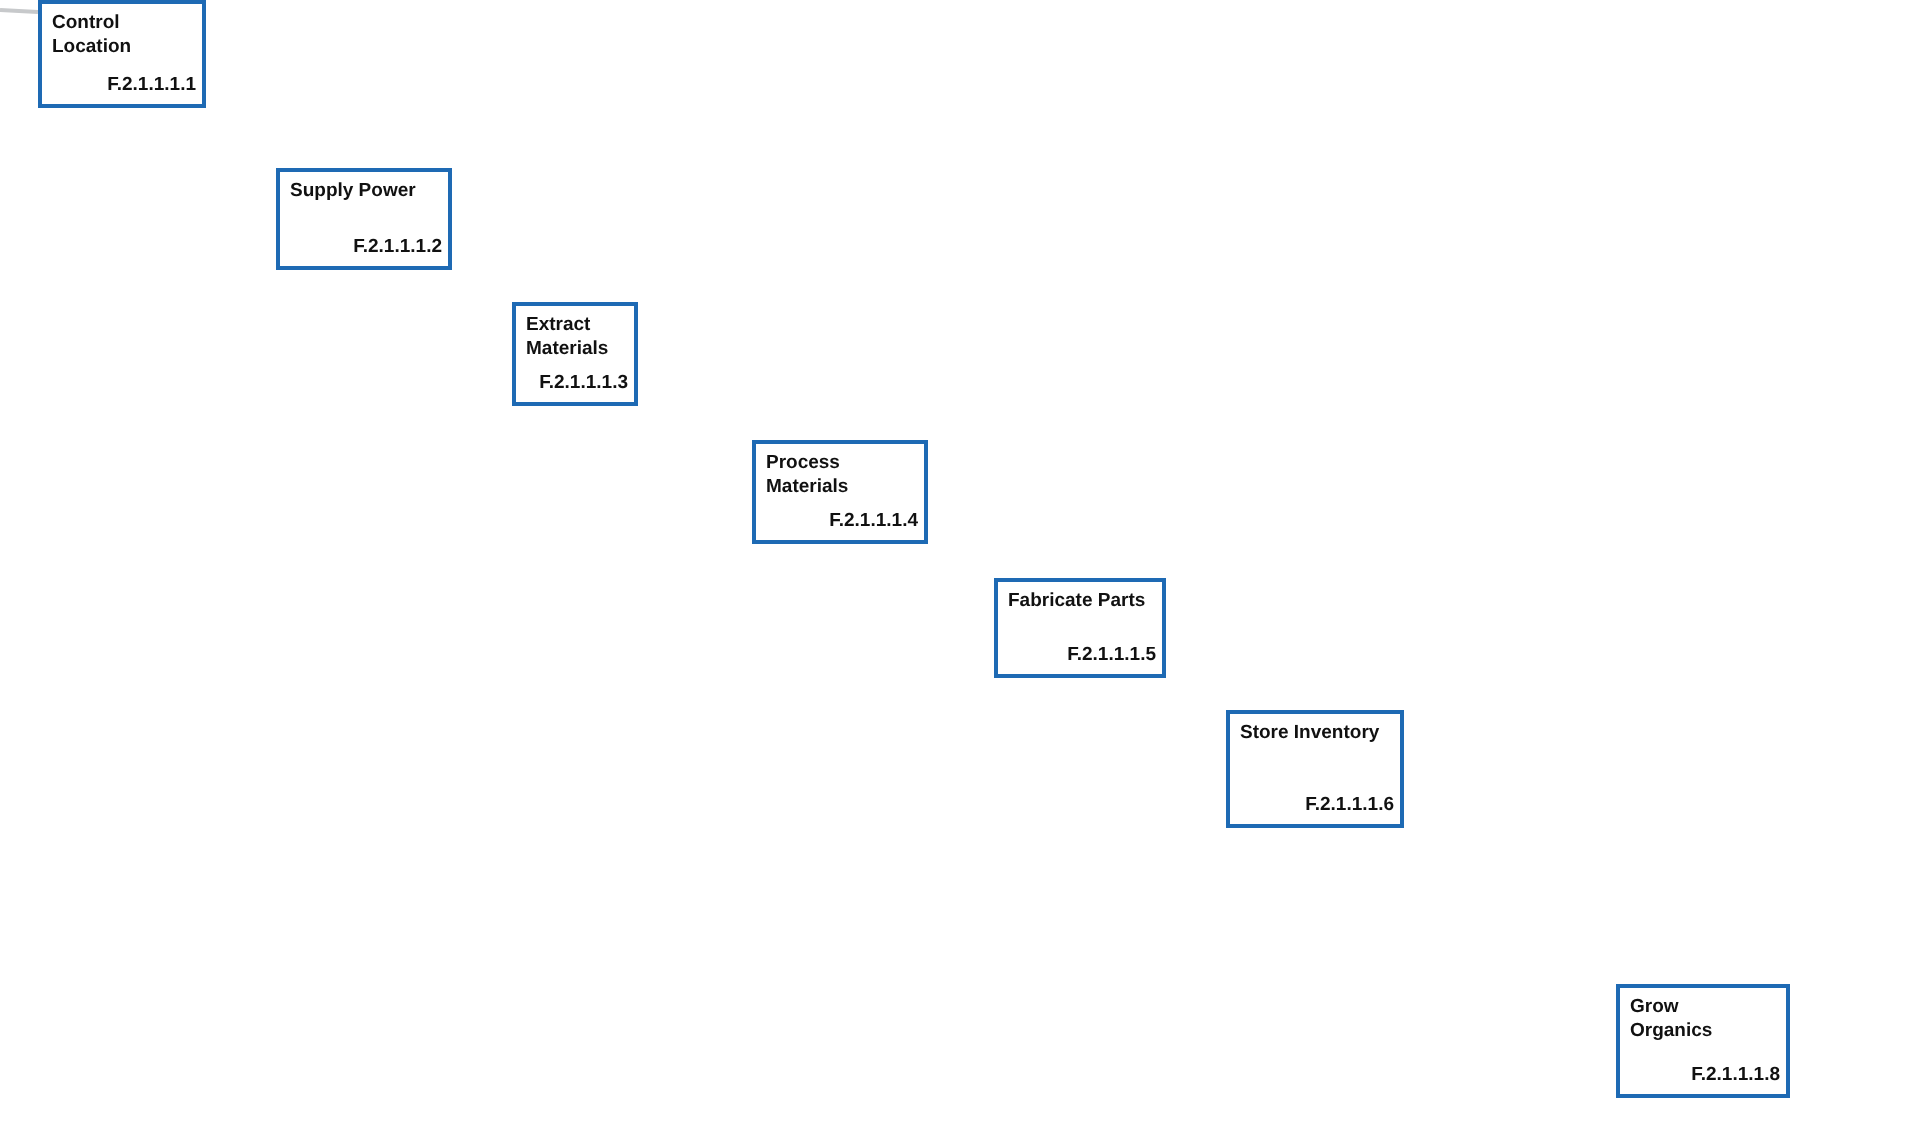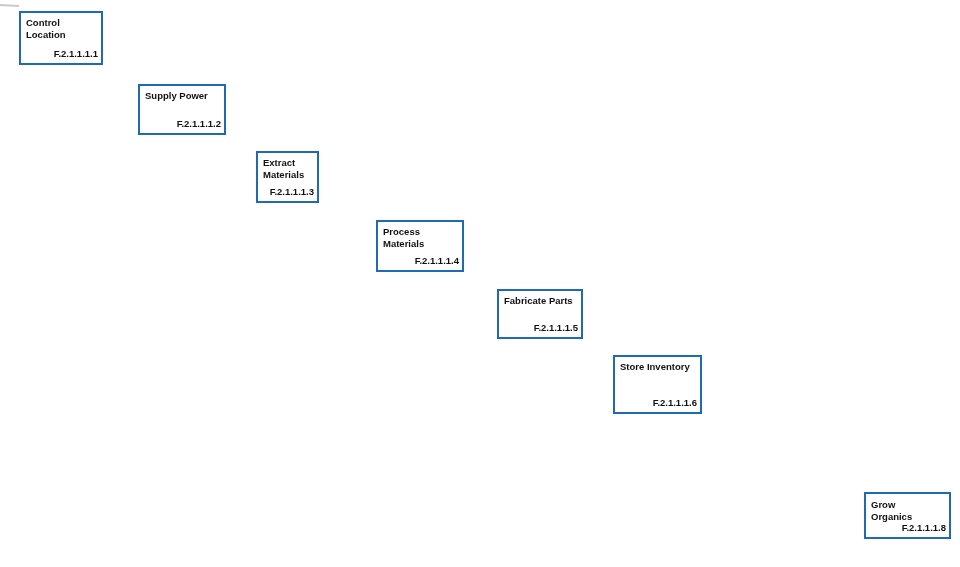--- a/index.html
+++ b/index.html
@@ -35,28 +35,28 @@
     text-align: left;
   }
   .fid {
     font-size: 9.5px;
     font-weight: 700;
     color: #111111;
     text-align: right;
     line-height: 1;
   }
   
-  .b1 { left: 19px;  top: 11px;  width: 84px; height: 54px; }
+  .b1 { left: 19px;  top: 0;  width: 84px; height: 54px; }
   .b2 { left: 138px; top: 84px;  width: 88px; height: 51px; }
   .b3 { left: 256px; top: 151px; width: 63px; height: 52px; }
   .b4 { left: 376px; top: 220px; width: 88px; height: 52px; }
   .b5 { left: 497px; top: 289px; width: 86px; height: 50px; }
   .b6 { left: 613px; top: 355px; width: 89px; height: 59px; }
   .b7 { left: 733px; top: 426px; width: 87px; height: 54px; }
-  .b8 { left: 864px; top: 492px; width: 87px; height: 47px; justify-content: flex-end; }
+  .b8 { left: 808px; top: 492px; width: 87px; height: 57px; }
   .stray-line {
     position: absolute;
     left: 0px;
     top: 4px;
     width: 19px;
     height: 2px;
     background: #c7c9cb;
     transform: rotate(3deg);
     transform-origin: left center;
   }

